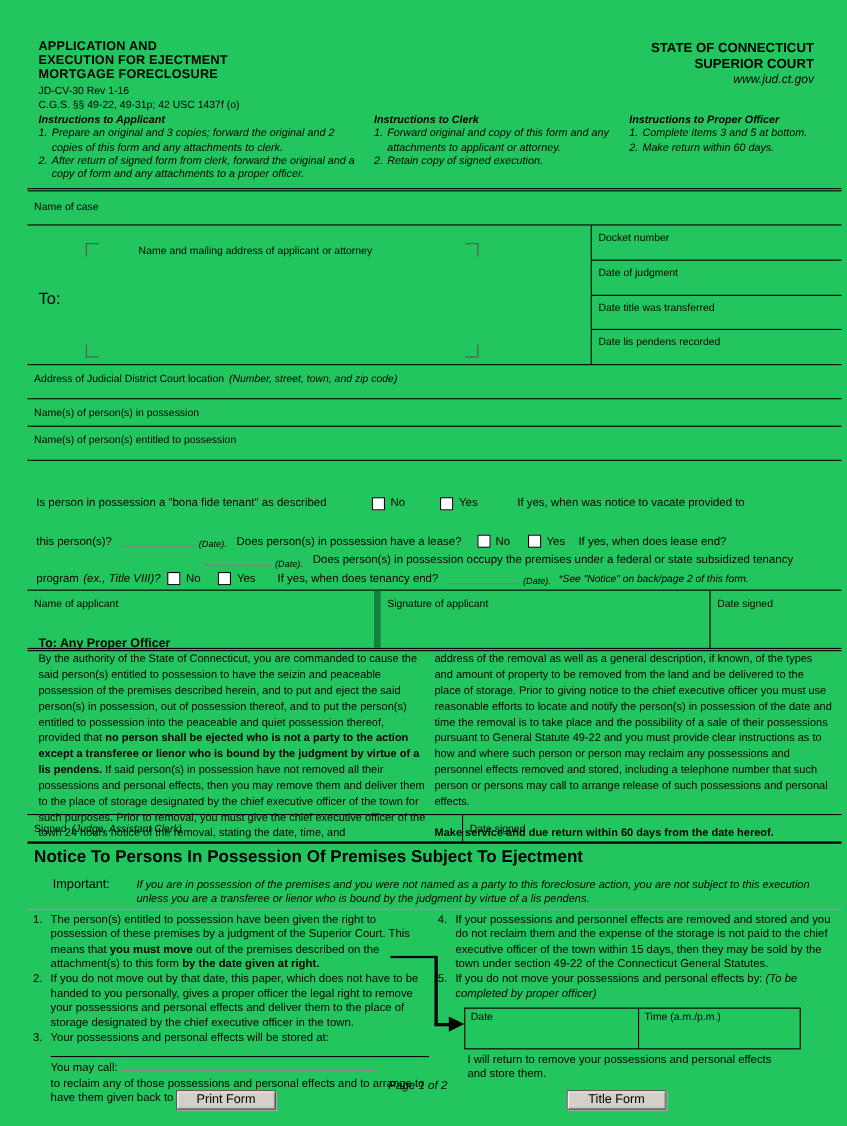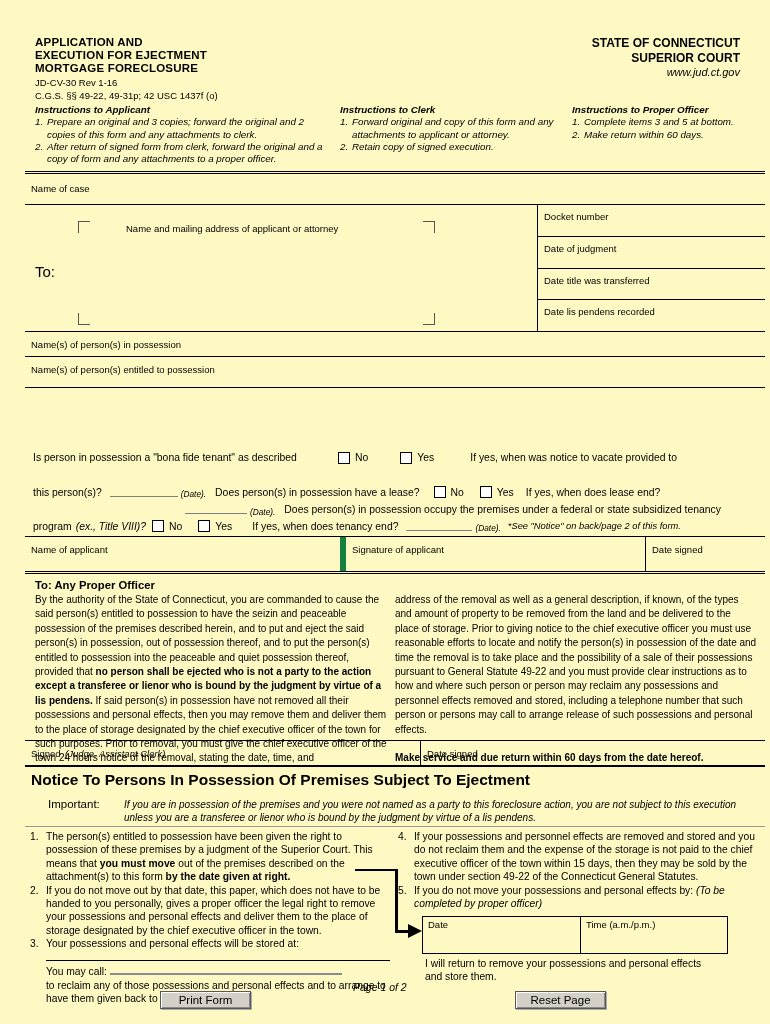--- a/index.html
+++ b/index.html
@@ -1,17 +1,17 @@
 <!DOCTYPE html>
 <html><head>
 <meta charset="utf-8">
 <style>
   * { margin:0; padding:0; box-sizing:border-box; }
   body { background:#e8e8e8; font-family:"Liberation Sans", sans-serif; color:#000; }
-  .page { position:relative; width:770px; height:1024px; background:#fef9c3; margin:0 auto; overflow:hidden; }
+  .page { position:relative; width:770px; height:1024px; background:#22c55e; margin:0 auto; overflow:hidden; }
 
   
   .header { position:absolute; top:36px; left:35px; right:30px; display:flex; justify-content:space-between; }
   .form-title { font-size:11.5px; font-weight:bold; line-height:13px; letter-spacing:.2px; }
   .form-meta { font-size:9.5px; margin-top:2px; }
   .header-right { text-align:right; }
   .state { font-size:12px; font-weight:bold; line-height:15px; }
   .court { font-size:12px; font-weight:bold; line-height:15px; }
   .website { font-size:11px; font-style:italic; }
 
@@ -60,21 +60,21 @@
   .t3 { top:55px; left:160px; }
   .t4 { top:71px; }
   .q-2line { width:305px; white-space:normal; line-height:13.5px; }
   .cb { display:inline-block; width:12px; height:12px; border:1px solid #000; background:#fff; flex:none; }
   .cb-label { margin-left:5px; margin-right:4px; }
   .fill-line { display:inline-block; height:9px; border-bottom:1.5px solid #808080; flex:none; }
   .date-hint { font-size:8.3px; font-style:italic; margin:0 3px; position:relative; top:2px; }
   .see-notice { font-size:9.3px; font-style:italic; }
 
   
-  .applicant-row { position:absolute; top:536px; left:25px; width:740px; height:38px; border-top:1px solid #000; border-bottom:3px double #000; display:flex; }
+  .applicant-row { position:absolute; top:536px; left:25px; width:740px; height:56px; border-top:1px solid #000; border-bottom:3px double #000; display:flex; }
   .a-cell { padding:2px 6px; }
   .a-c1 { width:315px; }
   .a-c2 { width:305px; border-left:6px solid #15803d; }
   .a-c3 { flex:1; border-left:1px solid #000; }
 
   
   .command { position:absolute; top:579px; left:35px; width:722px; }
   .cmd-head { font-size:11.3px; font-weight:bold; margin-bottom:2px; }
   .cmd-cols { display:flex; }
   .cmd-col { font-size:10px; line-height:14.4px; text-align:left; }
@@ -208,20 +208,24 @@
           <span class="small-label">Date title was transferred</span>
         </div>
         <div class="rf-cell">
           <span class="small-label">Date lis pendens recorded</span>
         </div>
       </div>
     </div>
   </div>
 
   <div class="field-rows">
+    <div class="f-row h31">
+      <span class="small-label">Address of Judicial District Court location</span>
+      <span class="small-label hint">(Number, street, town, and zip code)</span>
+    </div>
     <div class="f-row h24">
       <span class="small-label">Name(s) of person(s) in possession</span>
     </div>
     <div class="f-row h31">
       <span class="small-label">Name(s) of person(s) entitled to possession</span>
     </div>
   </div>
 
   <div class="tenant">
     <div class="t-line t1">
@@ -351,15 +355,15 @@
       <div class="dt-cell dt-time">
         <span class="small-label">Time (a.m./p.m.)</span>
       </div>
     </div>
 
     <div class="return-text">I will return to remove your possessions and  personal effects and store them.</div>
   </div>
 
   <div class="page-label">Page 1 of 2</div>
   <button class="form-btn btn-print">Print Form</button>
-  <button class="form-btn btn-reset">Reset Page</button>
+  <button class="form-btn btn-reset">Title Form</button>
 
 </div>
 
 </body></html>

